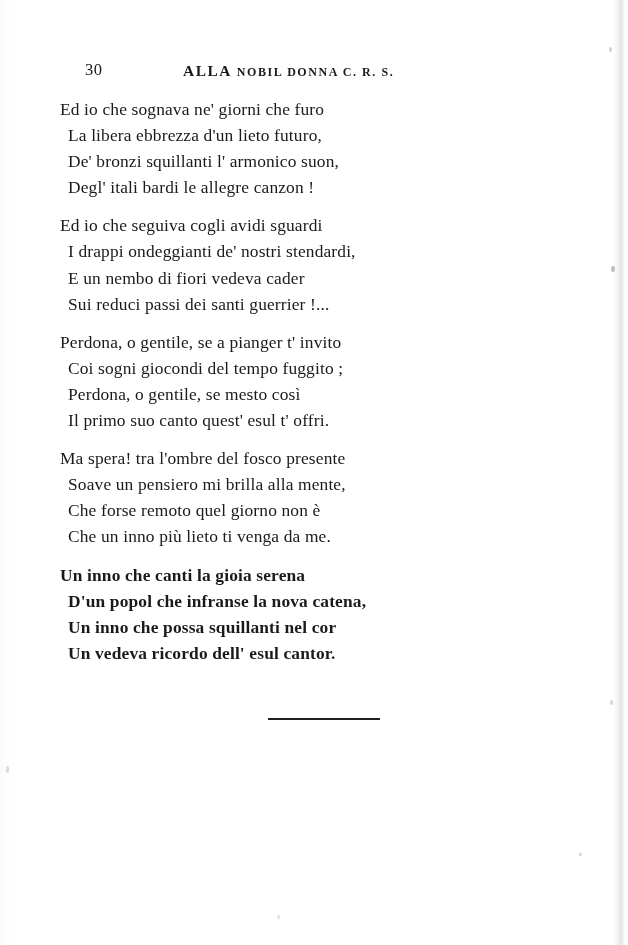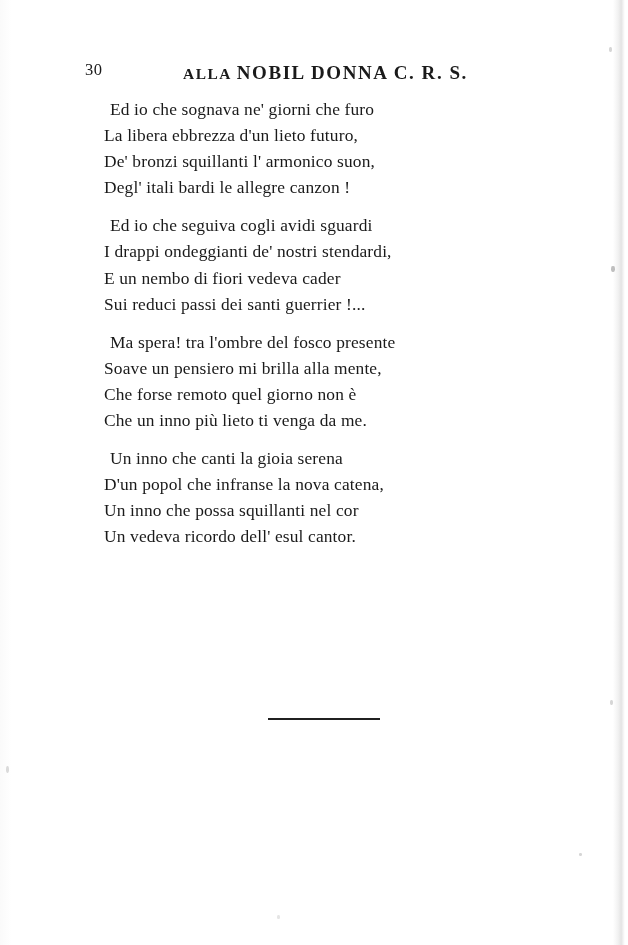--- a/index.html
+++ b/index.html
@@ -80,45 +80,46 @@
     top: 2px;
     font-size: 13.2px;
     font-weight: bold;
     letter-spacing: 1.55px;
   }
   .head-title .cap {
     font-size: 15.4px;
     margin-top: 22px;
   }
   .head-title .sc {
-    font-size: 19px;
+    font-size: 12px;
   }
 
   
   .poem {
     position: absolute;
     left: 0;
     top: 96px;
     width: 628px;
   }
   .stanza {
     margin: 0 0 12px 0;
   }
   .stanza:last-child {
     margin-bottom: 0;
+    font-weight: bold;
   }
   .line {
     font-size: 17.4px;
     line-height: 26.1px;
     white-space: pre;
-    padding-left: 104px;
+    padding-left: 68px;
     letter-spacing: 0.15px;
   }
   .line.first {
-    padding-left: 110px;
+    padding-left: 60px;
   }
 
   
   .rule {
     position: absolute;
     left: 268px;
     top: 718px;
     width: 112px;
     height: 2px;
     background: #202020;
@@ -153,20 +154,26 @@
         <div class="line">De' bronzi squillanti l' armonico suon,</div>
         <div class="line">Degl' itali bardi le allegre canzon !</div>
       </div>
       <div class="stanza">
         <div class="line first">Ed io che seguiva cogli avidi sguardi</div>
         <div class="line">I drappi ondeggianti de' nostri stendardi,</div>
         <div class="line">E un nembo di fiori vedeva cader</div>
         <div class="line">Sui reduci passi dei santi guerrier !...</div>
       </div>
       <div class="stanza">
+        <div class="line first">Perdona, o gentile, se a pianger t' invito</div>
+        <div class="line">Coi sogni giocondi del tempo fuggito ;</div>
+        <div class="line">Perdona, o gentile, se mesto così</div>
+        <div class="line">Il primo suo canto quest' esul t' offri.</div>
+      </div>
+      <div class="stanza">
         <div class="line first">Ma spera! tra l'ombre del fosco presente</div>
         <div class="line">Soave un pensiero mi brilla alla mente,</div>
         <div class="line">Che forse remoto quel giorno non è</div>
         <div class="line">Che un inno più lieto ti venga da me.</div>
       </div>
       <div class="stanza">
         <div class="line first">Un inno che canti la gioia serena</div>
         <div class="line">D'un popol che infranse la nova catena,</div>
         <div class="line">Un inno che possa squillanti nel cor</div>
         <div class="line">Un vedeva ricordo dell' esul cantor.</div>

